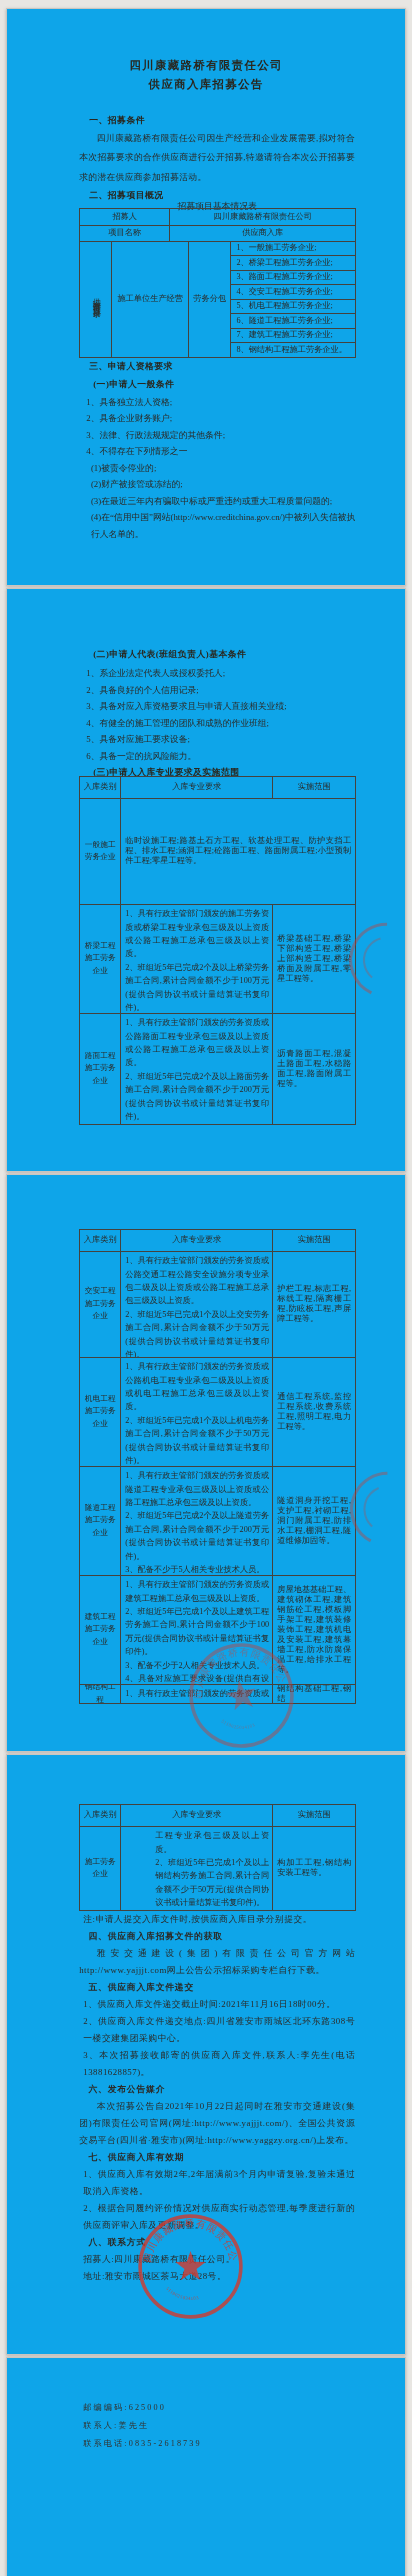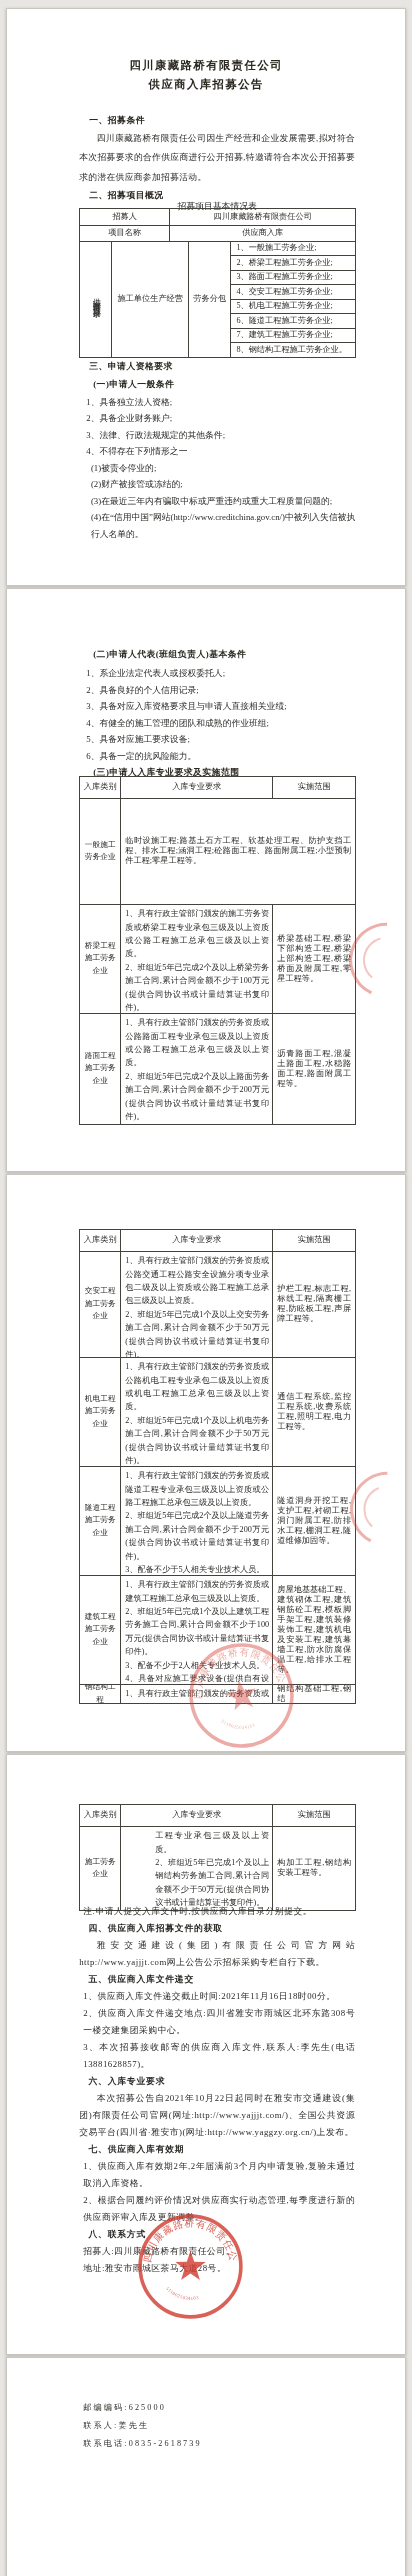--- a/index.html
+++ b/index.html
@@ -4,21 +4,21 @@
 <style>
   html,body{margin:0;padding:0;}
   body{
     position:relative;width:412px;height:2916px;
     background:#e8e6e2;
     font-family:"Liberation Serif","DejaVu Serif",serif;
     overflow:hidden;
   }
   .page{
     position:absolute;left:6.2px;width:400px;
-    background:#ffffff;border:0.5px solid #c9c6c0;
+    background:#0ea5e9;border:0.5px solid #c9c6c0;
     box-shadow:0 1px 3.1px rgba(70,64,58,.30);
     box-sizing:border-box;overflow:hidden;
   }
   #p1{top:7.7px;height:578px;}
   #p2{top:588px;height:584px;}
   #p3{top:1174px;height:578px;}
   #p4{top:1754px;height:601px;}
   #p5{top:2357px;height:551px;}
 
   .title{position:absolute;left:0;width:100%;text-align:center;
@@ -269,29 +269,29 @@
           <div>2、班组近5年已完成1个及以上钢结构劳务施工合同,累计合同金额不少于50万元(提供合同协议书或计量结算证书复印件)。</div>
           <div>3、配备不少于2人相关专业技术人员。</div>
           <div>4、具备对应施工要求设备(提供自有设备清单)。</div>
         </div>
       <div class="tc scope grow">
           <div>构加工工程,钢结构安装工程等。</div>
         </div>
     </div>
   </div>
 
-  <div class="flow" style="top:148px;left:72px;width:276px;font-family:Liberation Serif, serif;">
+  <div class="flow" style="top:156px;left:72px;width:276px;font-family:Liberation Serif, serif;">
     <div class="it">注:申请人提交入库文件时,按供应商入库目录分别提交。</div>
     <div class="hd">四、供应商入库招募文件的获取</div>
     <div class="pg">雅安交通建设(集团)有限责任公司官方网站http://www.yajjjt.com网上公告公示招标采购专栏自行下载。</div>
     <div class="hd">五、供应商入库文件递交</div>
     <div class="it">1、供应商入库文件递交截止时间:2021年11月16日18时00分。</div>
     <div class="it">2、供应商入库文件递交地点:四川省雅安市雨城区北环东路308号一楼交建集团采购中心。</div>
     <div class="it">3、本次招募接收邮寄的供应商入库文件,联系人:李先生(电话13881628857)。</div>
-    <div class="hd">六、入库专业要求</div>
+    <div class="hd">六、发布公告媒介</div>
     <div class="pg">本次招募公告自2021年10月22日起同时在雅安市交通建设(集团)有限责任公司官网(网址:http://www.yajjjt.com/)、全国公共资源交易平台(四川省·雅安市)(网址:http://www.yaggzy.org.cn/)上发布。</div>
     <div class="hd">七、供应商入库有效期</div>
     <div class="it">1、供应商入库有效期2年,2年届满前3个月内申请复验,复验未通过取消入库资格。</div>
     <div class="it">2、根据合同履约评价情况对供应商实行动态管理,每季度进行新的供应商评审入库及更新调整。</div>
     <div class="hd">八、联系方式</div>
     <div class="it">招募人:四川康藏路桥有限责任公司。</div>
     <div class="it">地址:雅安市雨城区茶马大道28号。</div>
   </div>
 
   <svg class="seal" style="top:457px;left:129px;opacity:.80;" width="109" height="109" viewBox="0 0 212 212">

